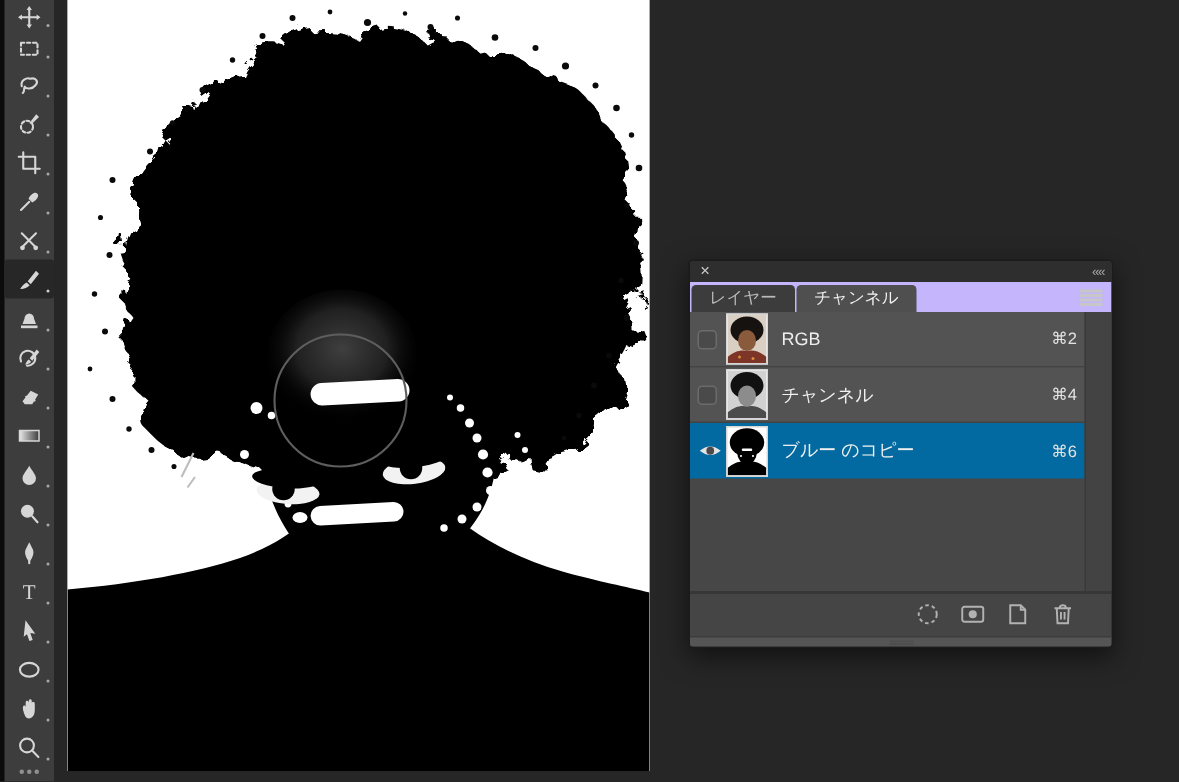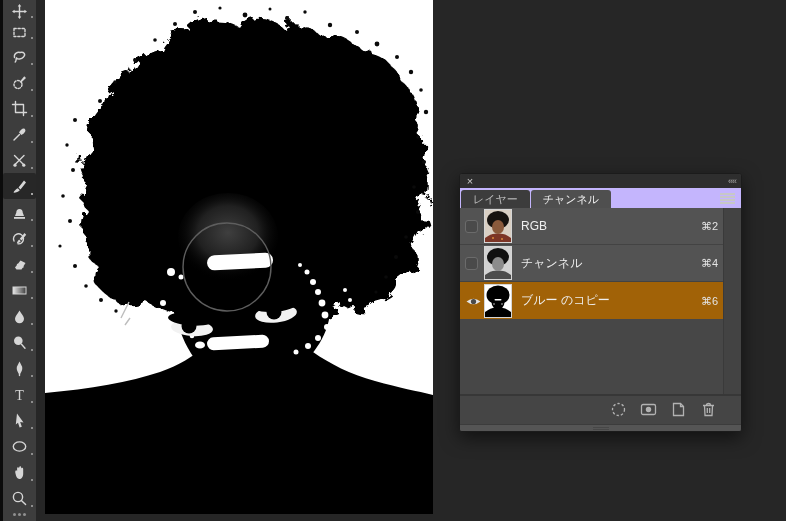--- a/index.html
+++ b/index.html
@@ -85,21 +85,21 @@
   .rows { position:absolute; left:0; top:0; width:265px; height:186px; }
   .scroll-track {
     position:absolute; right:0; top:0; width:18px; height:186px; background:#434343;
     border-left:1px solid #3a3a3a;
   }
   .ch-row {
     height:37px; background:#535353; border-bottom:1px solid #434343;
     display:flex; align-items:center; position:relative; padding-left:5px;
   }
   .ch-row:last-child{ border-bottom:none; }
-  .ch-row.sel { background:#a16207; }
+  .ch-row.sel { background:#0369a1; }
   .well {
     width:13px; height:13px; border:1px solid #6b6b6b; border-radius:3px;
     background:rgba(0,0,0,.10); margin-right:6px; flex:0 0 auto;
   }
   .eye { width:17px; height:13px; margin-right:2px; flex:0 0 auto; }
   .thumb {
     width:28px; height:34px; border:1px solid #d6d6d6; background:#fff;
     flex:0 0 auto; overflow:hidden;
   }
   .thumb svg{ display:block; }

